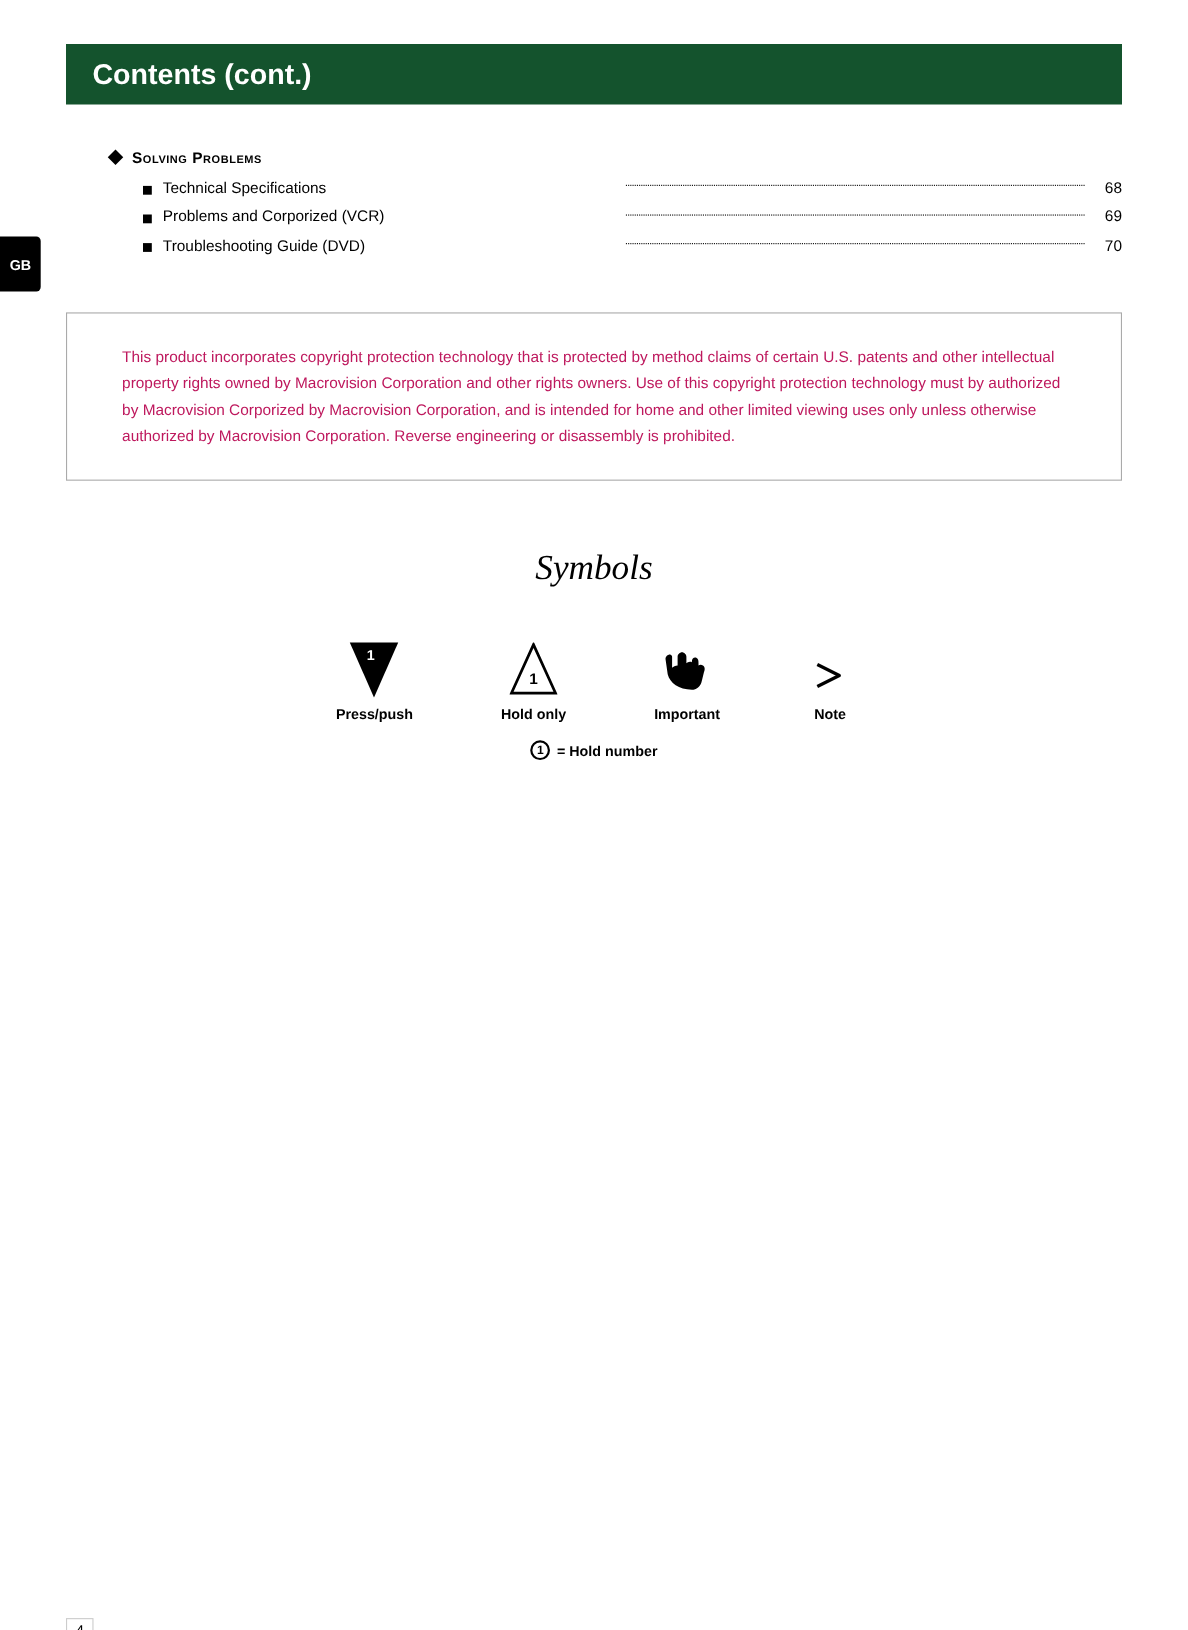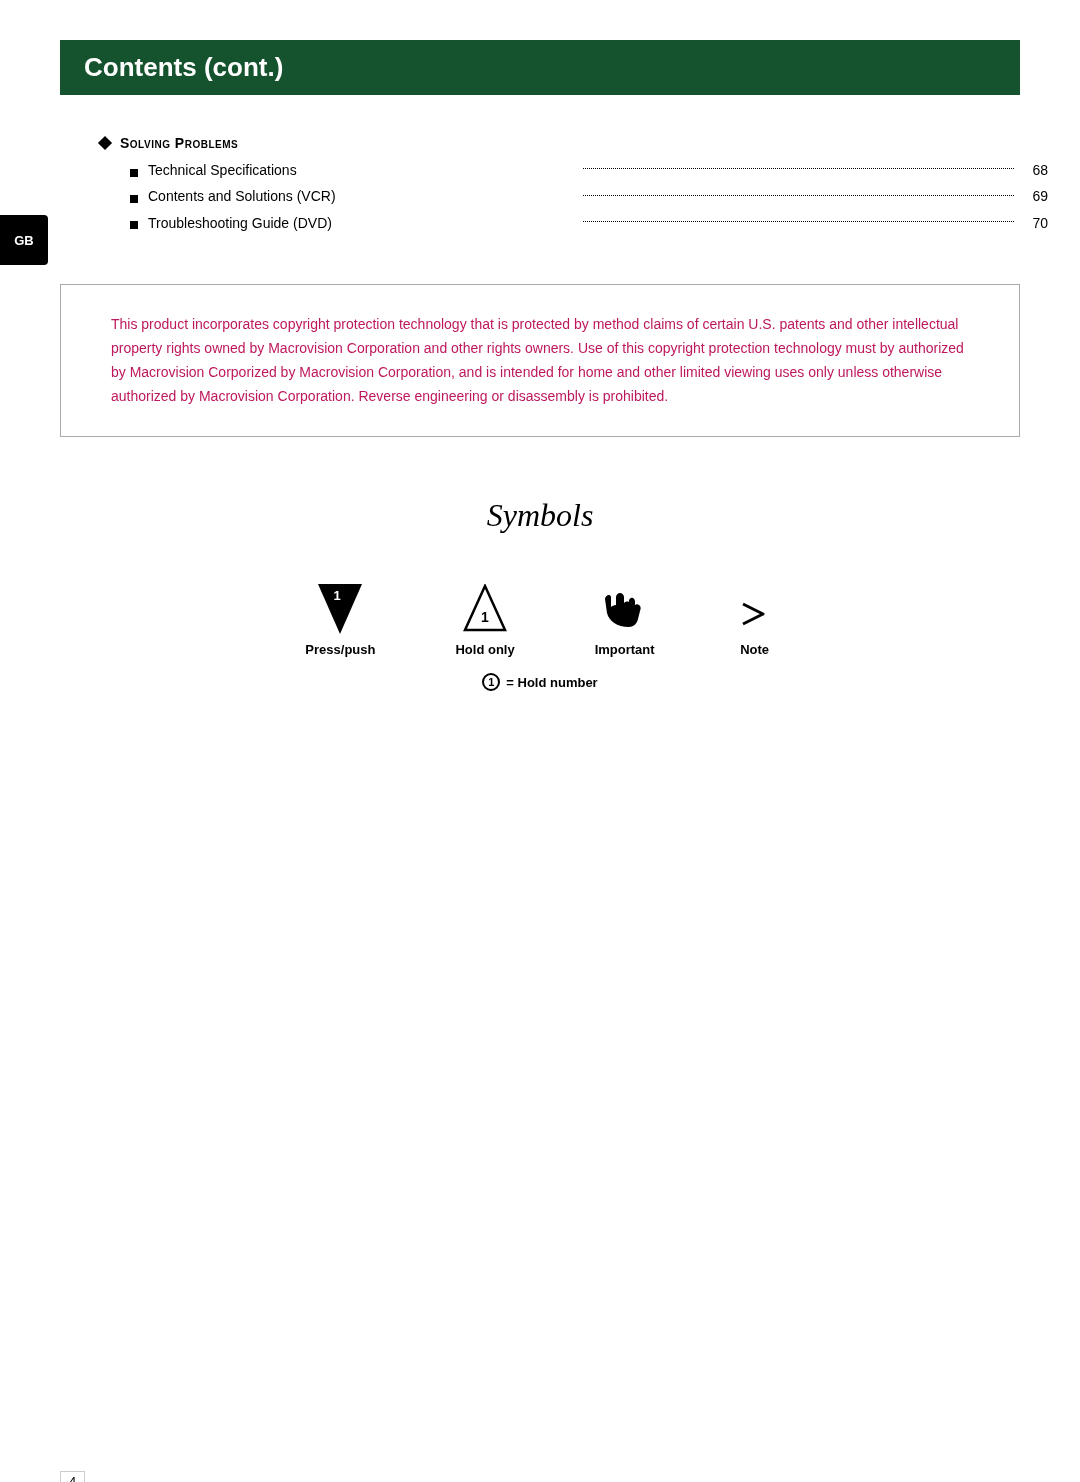--- a/index.html
+++ b/index.html
@@ -40,35 +40,35 @@
       font-size: 26px;
       font-weight: bold;
       font-family: Arial, sans-serif;
     }
 
     
     .gb-badge {
       position: absolute;
       left: 0;
       top: 175px;
-      width: 48px;
+      width: 37px;
       height: 50px;
       background: #000000;
       display: flex;
       align-items: center;
       justify-content: center;
       color: #ffffff;
       font-size: 13px;
       font-weight: bold;
       border-radius: 0 4px 4px 0;
     }
 
     
     .contents-section {
-      margin: 40px 32px 0 100px;
+      margin: 40px 60px 0 100px;
     }
 
     .solving-problems-header {
       display: flex;
       align-items: center;
       margin-bottom: 8px;
       font-size: 14px;
     }
 
     .diamond-icon {
@@ -270,21 +270,21 @@
 
     <ul class="toc-items">
       <li class="toc-item">
         <div class="toc-bullet"></div>
         <span class="toc-label">Technical Specifications</span>
         <span class="toc-dots"></span>
         <span class="toc-page">68</span>
       </li>
       <li class="toc-item">
         <div class="toc-bullet"></div>
-        <span class="toc-label">Contents and Solutions (VCR)</span>
+        <span class="toc-label">Problems and Corporized (VCR)</span>
         <span class="toc-dots"></span>
         <span class="toc-page">69</span>
       </li>
       <li class="toc-item">
         <div class="toc-bullet"></div>
         <span class="toc-label">Troubleshooting Guide (DVD)</span>
         <span class="toc-dots"></span>
         <span class="toc-page">70</span>
       </li>
     </ul>

